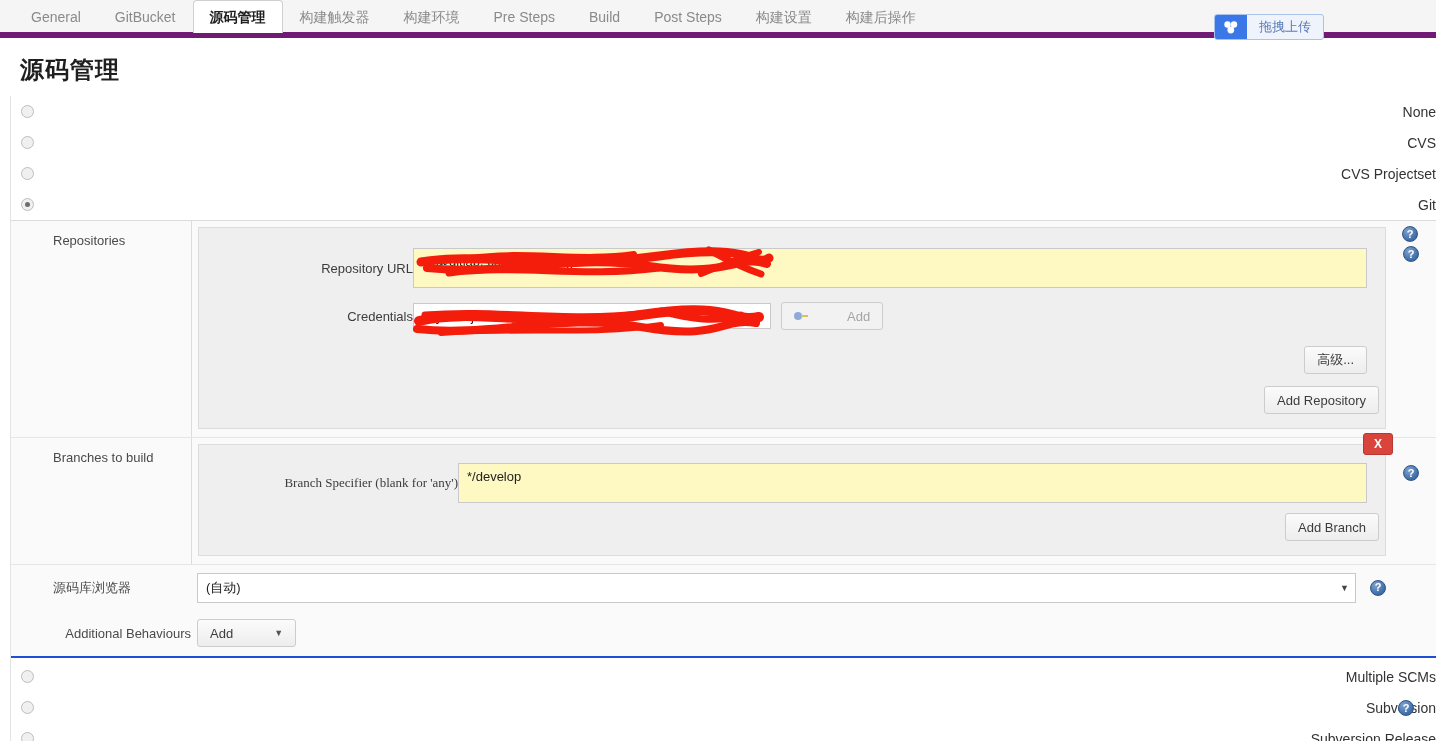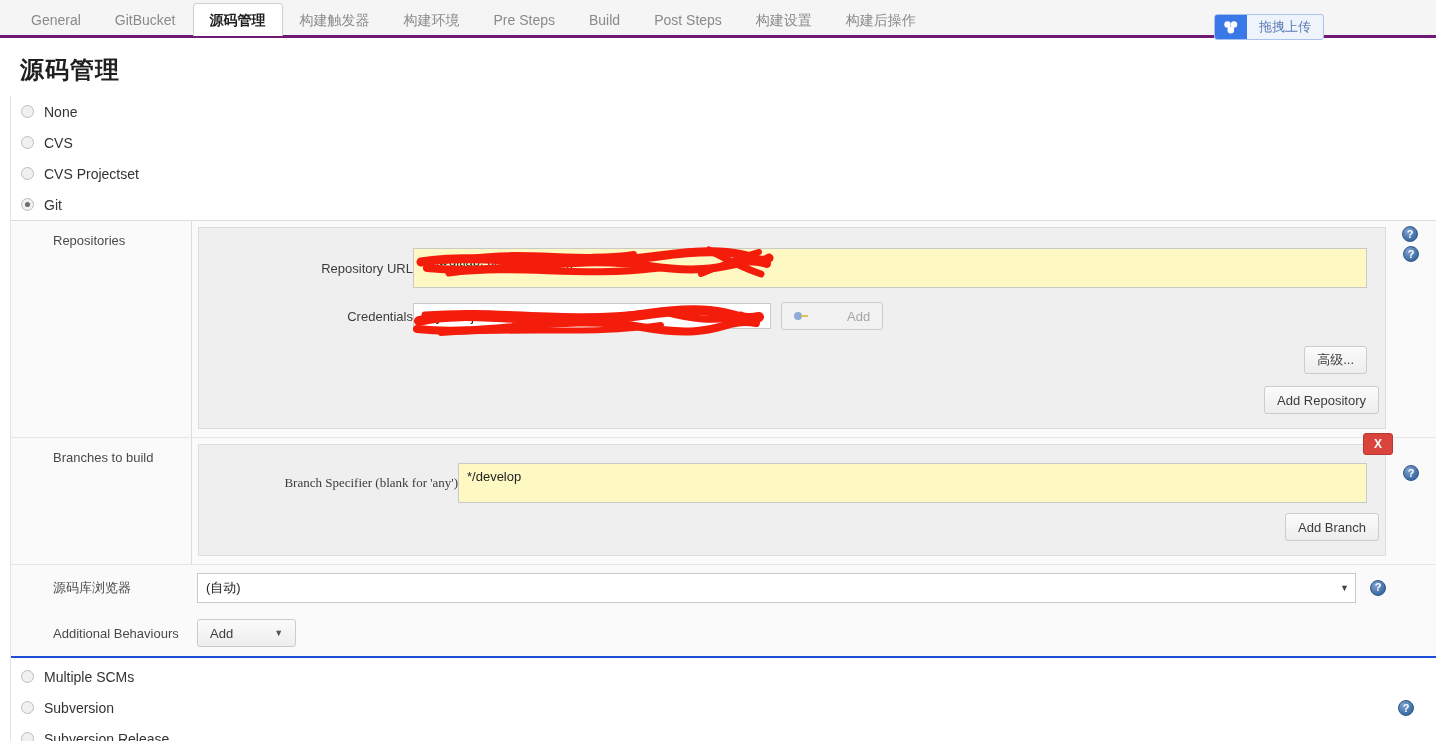--- a/index.html
+++ b/index.html
@@ -11,21 +11,21 @@
     font-size: 13px;
     color: #333333;
     overflow: hidden;
   }
 
   
   .tabbar {
     position: relative;
     height: 38px;
     background: #f5f5f5;
-    border-bottom: 3px solid #701a75;
+    border-bottom: 6px solid #701a75;
     display: flex;
     align-items: flex-end;
     padding-left: 14px;
   }
   .tab {
     padding: 9px 16px 9px 16px;
     font-size: 14px;
     color: #8a8a8a;
     line-height: 1;
     border: 1px solid transparent;
@@ -89,20 +89,21 @@
     margin-left: 10px;
     border-left: 1px solid #e3e3e3;
   }
 
   .radio-row {
     display: flex;
     align-items: center;
     height: 31px;
     padding-left: 10px;
     cursor: pointer;
+    justify-content: space-between;
   }
   .radio {
     width: 13px; height: 13px;
     border-radius: 50%;
     border: 1px solid #bdbdbd;
     background: #f0f0f0;
     margin-right: 10px;
     flex: none;
     position: relative;
   }
@@ -430,21 +431,21 @@
       <div class="section-label" style="padding-top:0;">源码库浏览器</div>
       <div class="section-body" style="border-left:none; display:flex; align-items:center; padding-right:50px;">
         <div class="select-box" style="flex:1; height:30px; margin-left:6px;">
           <span>(自动)</span>
           <span class="caret">▼</span>
         </div>
         <div class="help-icon" style="margin-left:14px;">?</div>
       </div>
     </div>
 
-    <div class="section" style="min-height:46px; align-items:center; border-top:none;">
+    <div class="section" style="min-height:46px; align-items:center; border-top:none;text-align:right;">
       <div class="section-label" style="padding-top:0;">Additional Behaviours</div>
       <div class="section-body" style="border-left:none; display:flex; align-items:center;">
         <div class="btn" style="margin-left:6px;">
           <span>Add</span>
           <span class="btn-dd-caret">▼</span>
         </div>
       </div>
     </div>
 
   </div>

